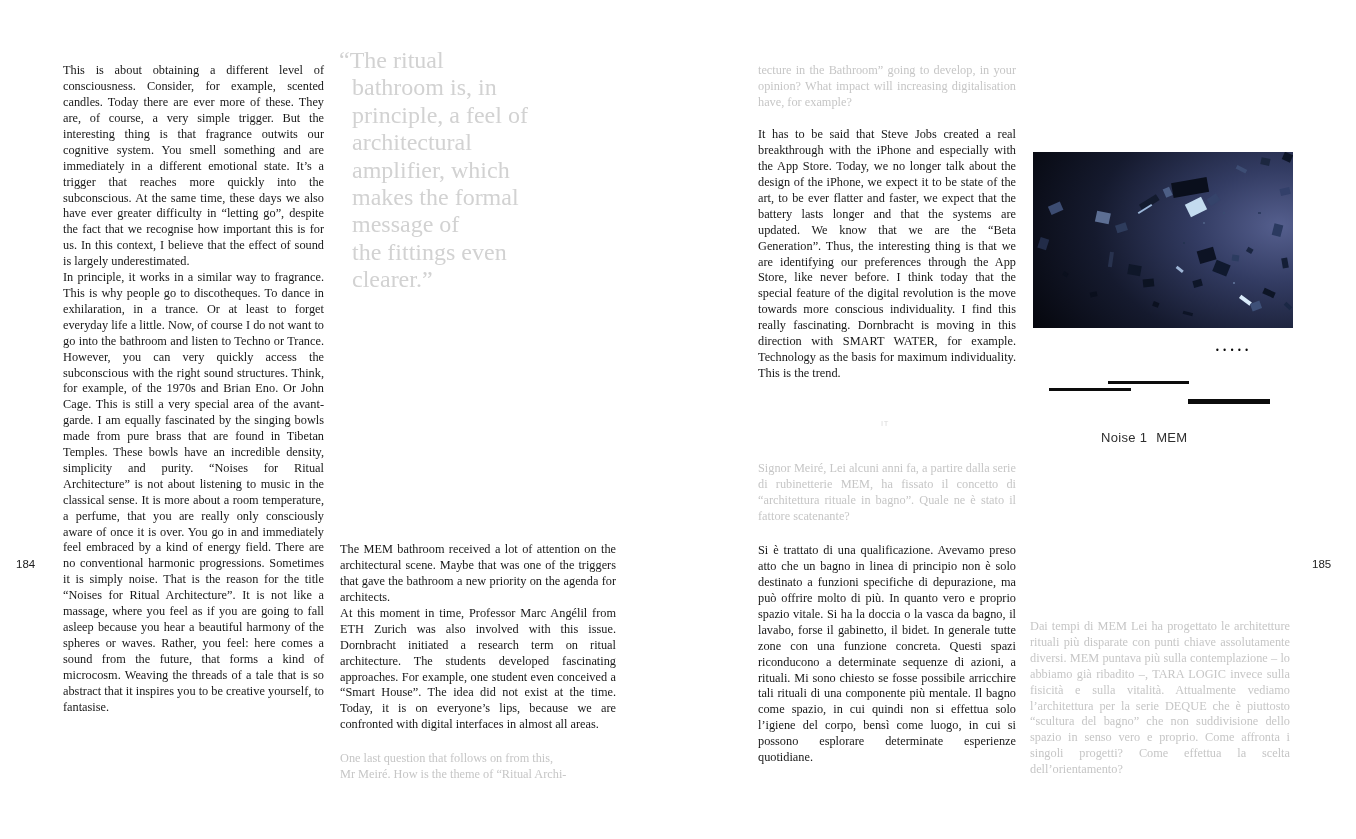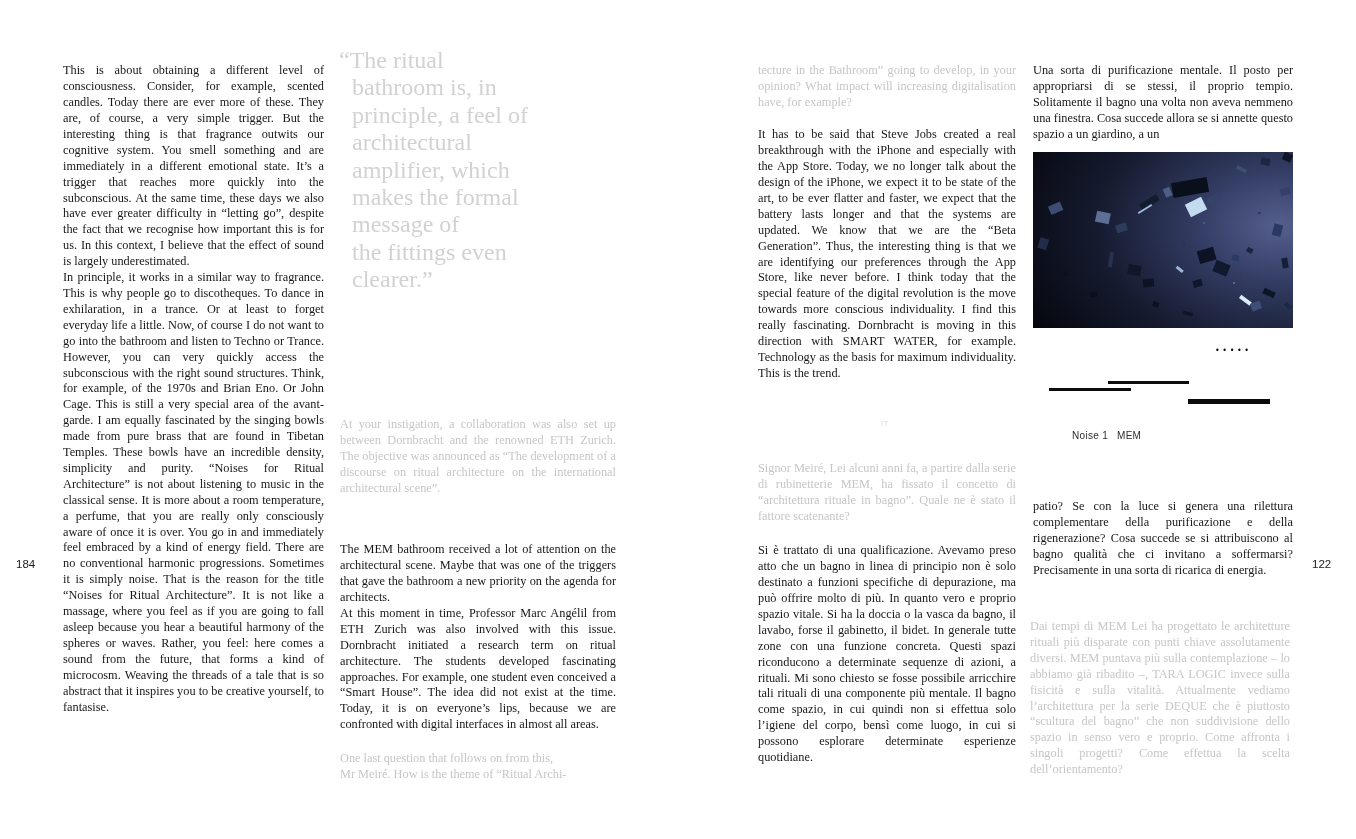--- a/index.html
+++ b/index.html
@@ -30,23 +30,23 @@
 
   .dots{position:absolute;left:1215px;top:346px;
         font-family:"DejaVu Sans", sans-serif;font-size:8px;
         letter-spacing:2.6px;color:#0a0a0a;}
 
   .bar{position:absolute;background:#0c0c0c;}
   .bar-a{left:1108px;top:381px;width:81px;height:3px;}
   .bar-b{left:1049px;top:388px;width:82px;height:3px;}
   .bar-c{left:1188px;top:399px;width:82px;height:5px;}
 
-  .figcaption{position:absolute;left:1072px;top:430px;
+  .figcaption{position:absolute;left:1101px;top:430px;
               font-family:"Liberation Sans", sans-serif;
-              font-size:10px;color:#2e2e2e;letter-spacing:0.3px;text-align:right;}
+              font-size:13px;color:#2e2e2e;letter-spacing:0.3px;text-align:right;}
   .figcaption .series{margin-left:9px;}
 
   
   #col1-answer{left:63px;top:51px;width:261px;}
   #q-eth{left:340px;top:405px;width:276px;}
   #a-mem{left:340px;top:530px;width:276px;}
   #q-last{left:340px;top:739px;width:276px;}
   #q-cont{left:758px;top:51px;width:258px;}
   #a-digital{left:758px;top:115px;width:258px;}
   #q-mem-it{left:758px;top:449px;width:258px;}
@@ -54,47 +54,45 @@
   #col4-p1{left:1033px;top:51px;width:260px;}
   #col4-p2{left:1033px;top:487px;width:260px;}
   #q-it2{left:1030px;top:599px;width:260px;margin-top:20px;}
 </style>
 </head>
 <body>
 
 <div class="spread">
 
   <div class="pagenum left">184</div>
-  <div class="pagenum right">122</div>
+  <div class="pagenum right">185</div>
 
   <p class="block" id="col1-answer">This is about obtaining a different level of consciousness. Consider, for example, scented candles. Today there are ever more of these. They are, of course, a very simple trigger. But the interesting thing is that fragrance outwits our cognitive system. You smell something and are immediately in a different emotional state. It’s a trigger that reaches more quickly into the subconscious. At the same time, these days we also have ever greater difficulty in “letting go”, despite the fact that we recognise how important this is for us. In this context, I believe that the effect of sound is largely underestimated.
 In principle, it works in a similar way to fragrance. This is why people go to discotheques. To dance in exhilaration, in a trance. Or at least to forget everyday life a little. Now, of course I do not want to go into the bathroom and listen to Techno or Trance. However, you can very quickly access the subconscious with the right sound structures. Think, for example, of the 1970s and Brian Eno. Or John Cage. This is still a very special area of the avant-garde. I am equally fascinated by the singing bowls made from pure brass that are found in Tibetan Temples. These bowls have an incredible density, simplicity and purity. “Noises for Ritual Architecture” is not about listening to music in the classical sense. It is more about a room temperature, a perfume, that you are really only consciously aware of once it is over. You go in and immediately feel embraced by a kind of energy field. There are no conventional harmonic progressions. Sometimes it is simply noise. That is the reason for the title “Noises for Ritual Architecture”. It is not like a massage, where you feel as if you are going to fall asleep because you hear a beautiful harmony of the spheres or waves. Rather, you feel: here comes a sound from the future, that forms a kind of microcosm. Weaving the threads of a tale that is so abstract that it inspires you to be creative yourself, to fantasise.</p>
 
   <div class="pullquote">“The ritual
 bathroom is, in
 principle, a feel of
 architectural
 amplifier, which
 makes the formal
 message of
 the fittings even
 clearer.”</div>
-  <p class="block muted" id="q-eth">At your instigation, a collaboration was also set up between Dornbracht and the renowned ETH Zurich. The objective was announced as “The development of a discourse on ritual architecture on the international architectural scene”.</p>
   <p class="block" id="a-mem">The MEM bathroom received a lot of attention on the architectural scene. Maybe that was one of the triggers that gave the bathroom a new priority on the agenda for architects.
 At this moment in time, Professor Marc Angélil from ETH Zurich was also involved with this issue. Dornbracht initiated a research term on ritual architecture. The students developed fascinating approaches. For example, one student even conceived a “Smart House”. The idea did not exist at the time. Today, it is on everyone’s lips, because we are confronted with digital interfaces in almost all areas.</p>
   <p class="block muted" id="q-cont">tecture in the Bathroom” going to develop, in your opinion? What impact will increasing digitalisation have, for example?</p>
 
   <p class="block muted" id="q-last">One last question that follows on from this,
 Mr Meiré. How is the theme of “Ritual Archi-</p>
   <p class="block" id="a-digital">It has to be said that Steve Jobs created a real breakthrough with the iPhone and especially with the App Store. Today, we no longer talk about the design of the iPhone, we expect it to be state of the art, to be ever flatter and faster, we expect that the battery lasts longer and that the systems are updated. We know that we are the “Beta Generation”. Thus, the interesting thing is that we are identifying our preferences through the App Store, like never before. I think today that the special feature of the digital revolution is the move towards more conscious individuality. I find this really fascinating. Dornbracht is moving in this direction with SMART WATER, for example. Technology as the basis for maximum individuality. This is the trend.</p>
   <div class="lang-marker">IT</div>
   <p class="block muted" id="q-mem-it">Signor Meiré, Lei alcuni anni fa, a partire dalla serie di rubinetterie MEM, ha fissato il concetto di “architettura rituale in bagno”. Quale ne è stato il fattore scatenante?</p>
   <p class="block" id="a-qual">Si è trattato di una qualificazione. Avevamo preso atto che un bagno in linea di principio non è solo destinato a funzioni specifiche di depurazione, ma può offrire molto di più. In quanto vero e proprio spazio vitale. Si ha la doccia o la vasca da bagno, il lavabo, forse il gabinetto, il bidet. In generale tutte zone con una funzione concreta. Questi spazi riconducono a determinate sequenze di azioni, a rituali. Mi sono chiesto se fosse possibile arricchire tali rituali di una componente più mentale. Il bagno come spazio, in cui quindi non si effettua solo l’igiene del corpo, bensì come luogo, in cui si possono esplorare determinate esperienze quotidiane.</p>
 
-  <p class="block" id="col4-p1">Una sorta di purificazione mentale. Il posto per appropriarsi di se stessi, il proprio tempio. Solitamente il bagno una volta non aveva nemmeno una finestra. Cosa succede allora se si annette questo spazio a un giardino, a un</p>
 
   <figure style="margin:0">
     <div class="artwork">
       <svg viewBox="0 0 260 176" preserveAspectRatio="none">
         <defs>
           <radialGradient id="bgGrad" cx="95%" cy="42%" r="115%">
             <stop offset="0%" stop-color="#555f8e"></stop>
             <stop offset="28%" stop-color="#333c63"></stop>
             <stop offset="62%" stop-color="#151a2e"></stop>
             <stop offset="100%" stop-color="#04050a"></stop>
@@ -148,16 +146,15 @@
 
     <div class="bar bar-a"></div>
     <div class="bar bar-b"></div>
     <div class="bar bar-c"></div>
 
     <figcaption class="figcaption">
       <span>Noise 1</span><span class="series">MEM</span>
     </figcaption>
   </figure>
 
-  <p class="block" id="col4-p2">patio? Se con la luce si genera una rilettura complementare della purificazione e della rigenerazione? Cosa succede se si attribuiscono al bagno qualità che ci invitano a soffermarsi? Precisamente in una sorta di ricarica di energia.</p>
   <p class="block muted" id="q-it2">Dai tempi di MEM Lei ha progettato le architetture rituali più disparate con punti chiave assolutamente diversi. MEM puntava più sulla contemplazione – lo abbiamo già ribadito –, TARA LOGIC invece sulla fisicità e sulla vitalità. Attualmente vediamo l’architettura per la serie DEQUE che è piuttosto “scultura del bagno” che non suddivisione dello spazio in senso vero e proprio. Come affronta i singoli progetti? Come effettua la scelta dell’orientamento?</p>
 
 </div>
 
 </body></html>

